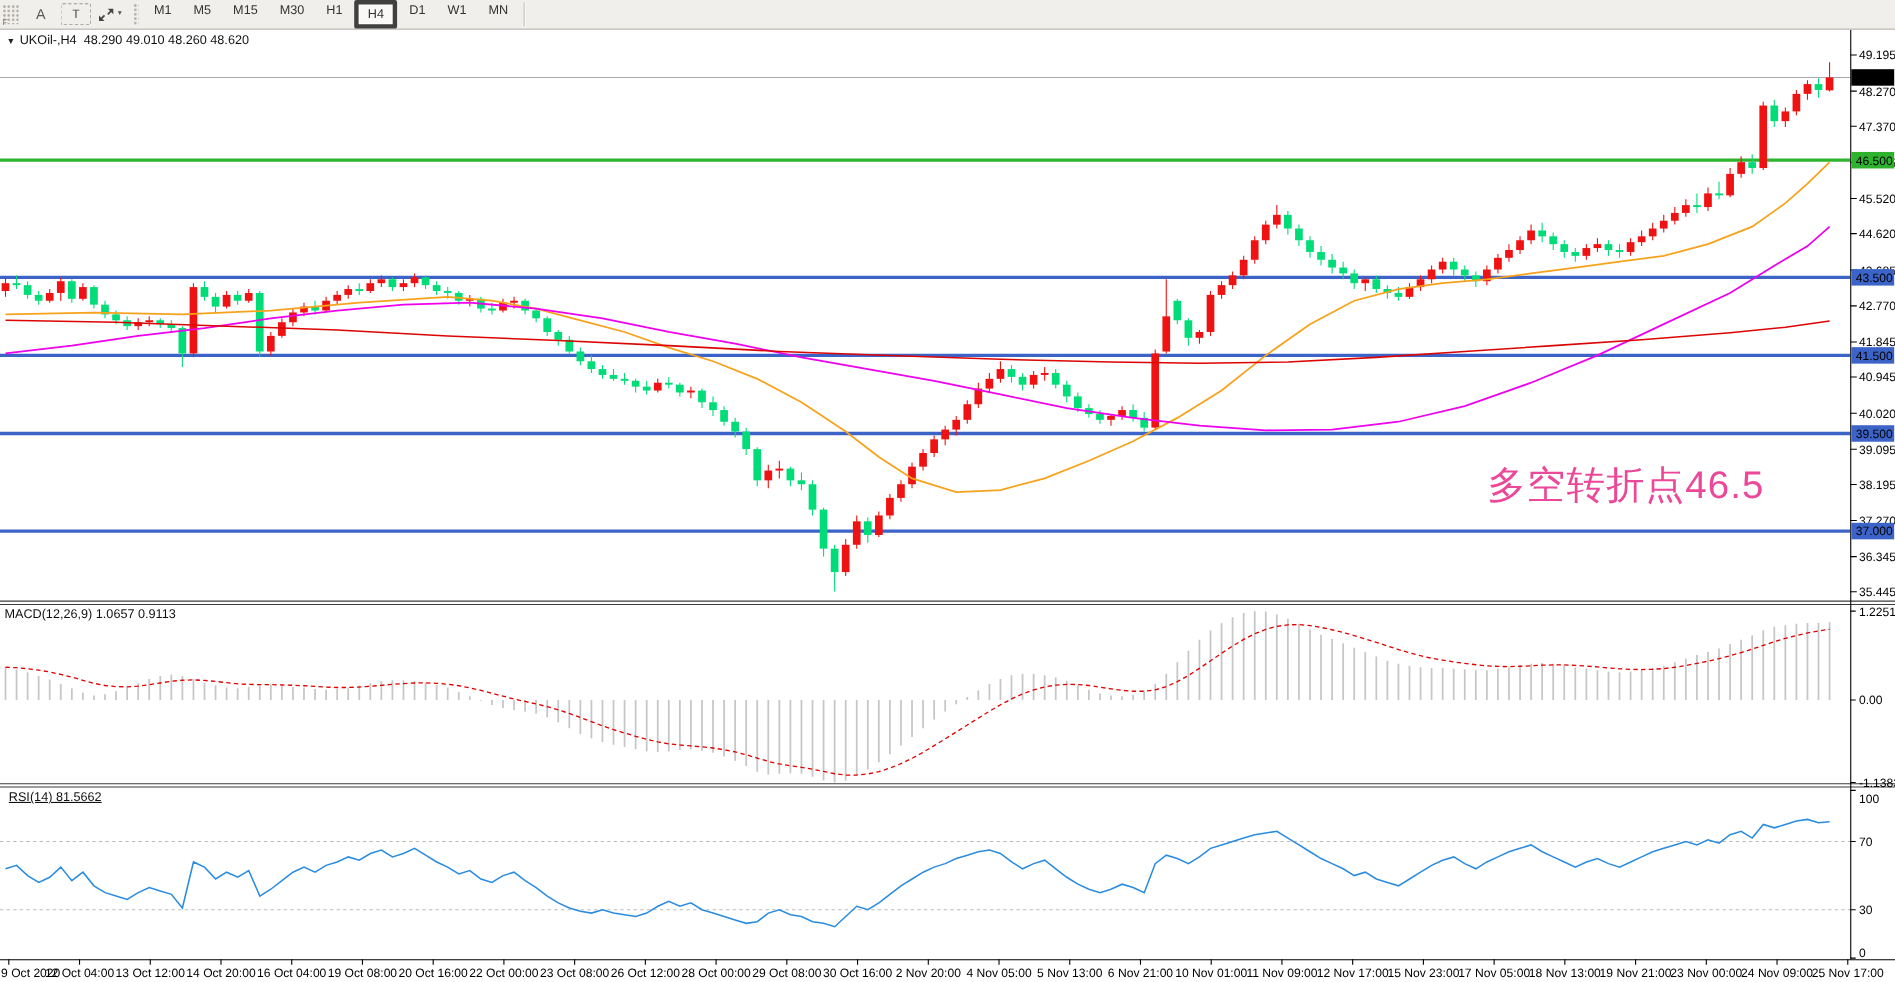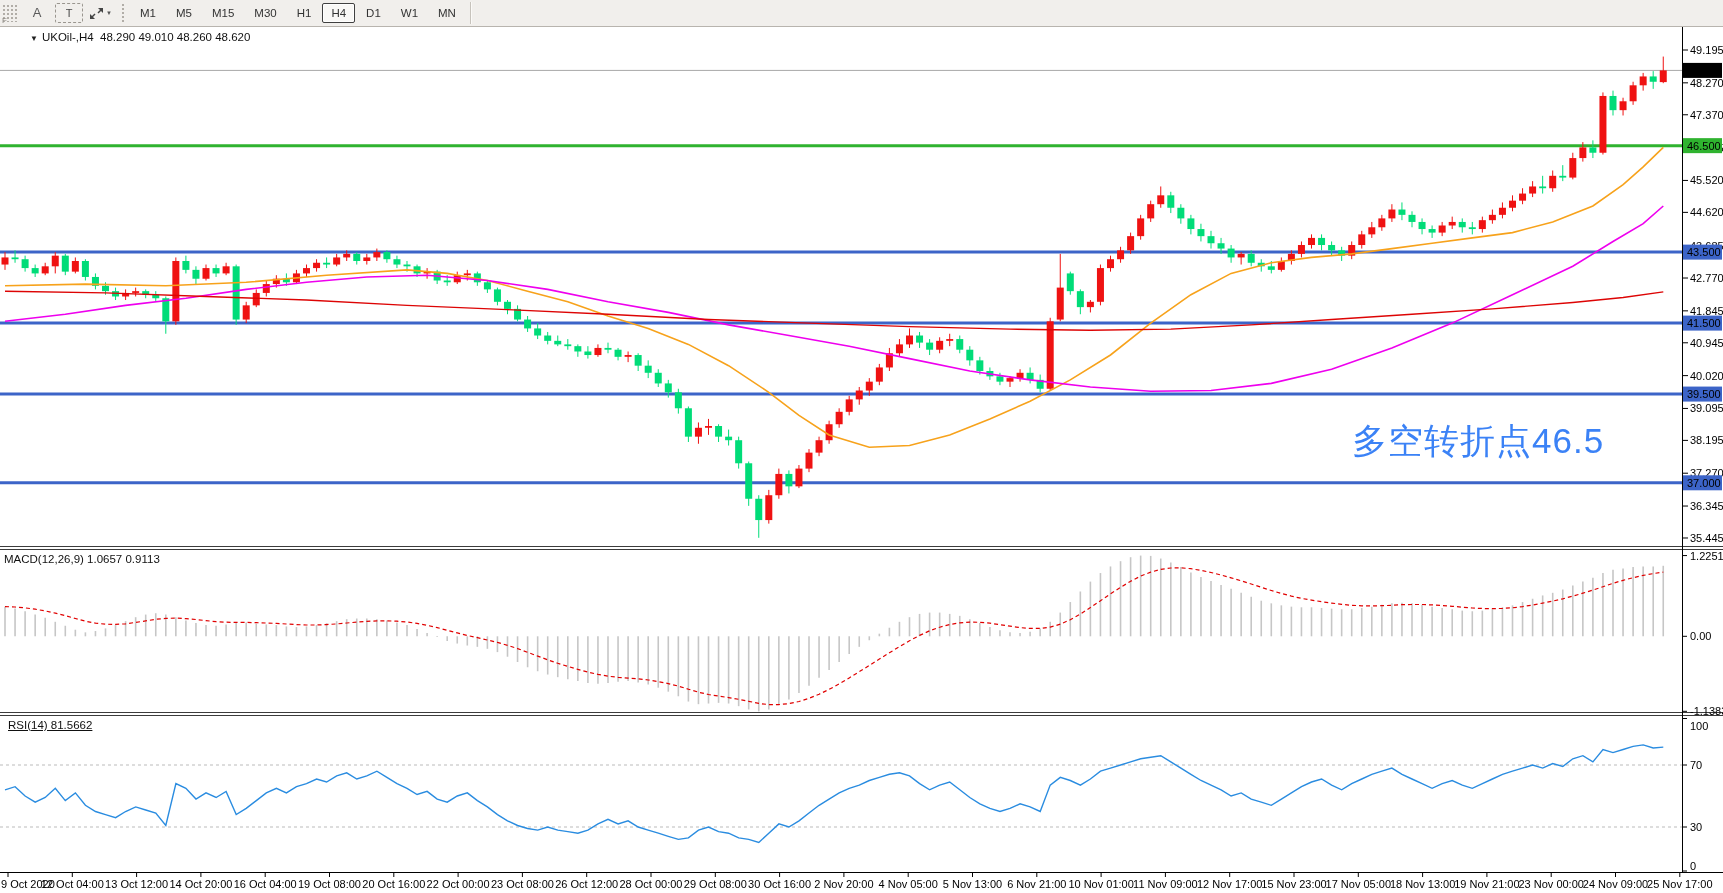--- a/index.html
+++ b/index.html
@@ -10,26 +10,26 @@
   .grip{width:15px;height:18px;margin:0 3px 0 2px;position:relative;
         background-image:radial-gradient(circle,#b1ada7 1px,transparent 1.3px);background-size:4px 4px;}
   .grip .grip-f{position:absolute;left:0;bottom:-3px;font-size:8px;color:#8a867f;line-height:8px;}
   .grip-v{width:5px;height:20px;margin:0 4px;
         background-image:radial-gradient(circle,#b1ada7 1px,transparent 1.3px);background-size:4px 4px;}
   .tbtn{min-width:18px;padding:3px 6px;margin:0 1px;font-size:12px;color:#4a4a4a;text-align:center;
         border:1px solid transparent;border-radius:2px;background:transparent;cursor:default;line-height:14px;}
   .tbtn.boxed{border:1px dashed #9a968f;padding:2px 4px;font-size:11px;}
   .sep{width:1px;height:22px;background:#c7c3bc;margin:0 4px;box-shadow:1px 0 0 #fbfaf8;}
   .tf{padding:3px 8px;margin:0 1px;font-size:11.5px;color:#333;border:1px solid transparent;border-radius:2px;}
-  .tf.active{border:1px solid #404040;background:#f9f8f6;box-shadow:inset 0 0 0 1px #ffffff;}
+  .tf.active{border:4px solid #404040;background:#f9f8f6;box-shadow:inset 0 0 0 1px #ffffff;}
   .arrow-btn{display:flex;align-items:center;gap:2px;padding:3px 4px;margin:0 1px;}
   .caret{font-size:6px;color:#555;}
   
   .overlay{position:absolute;z-index:3;white-space:nowrap;color:#111;}
-  .symbol-line{left:6px;top:31px;font-size:11.5px;margin-left:24px;}
+  .symbol-line{left:6px;top:31px;font-size:11.5px;}
   .symbol-line .tri{font-size:8px;margin-right:4px;color:#222;}
   .macd-label{left:4px;top:553px;font-size:11.5px;}
   .rsi-label{left:8px;top:719px;font-size:11.5px;text-decoration:underline;}
   .annotation{left:1352px;top:418px;font-size:35px;letter-spacing:1px;z-index:2;}
   svg text{font-family:"Liberation Sans",sans-serif;font-size:11px;fill:#000;}
 </style>
 </head>
 <body>
 
 <div class="stage">
@@ -728,15 +728,15 @@
         <line x1="1679.8" y1="872" x2="1679.8" y2="877" stroke="#000" stroke-width="1"></line>
         <text x="1679.8" y="888" text-anchor="middle">25 Nov 17:00</text>
       </g>
     </svg>
 
   <div class="overlay symbol-line">
     <span class="tri">▼</span><span>UKOil-,H4</span>&nbsp;&nbsp;<span>48.290 49.010 48.260 48.620</span>
   </div>
   <div class="overlay macd-label">MACD(12,26,9) 1.0657 0.9113</div>
   <div class="overlay rsi-label">RSI(14) 81.5662</div>
-  <div class="overlay annotation" id="annotation" style="color: #3b82f6;">多空转折点46.5</div>
+  <div class="overlay annotation" id="annotation" style="color: #ec4899;">多空转折点46.5</div>
 
 </div>
 
 </body></html>

